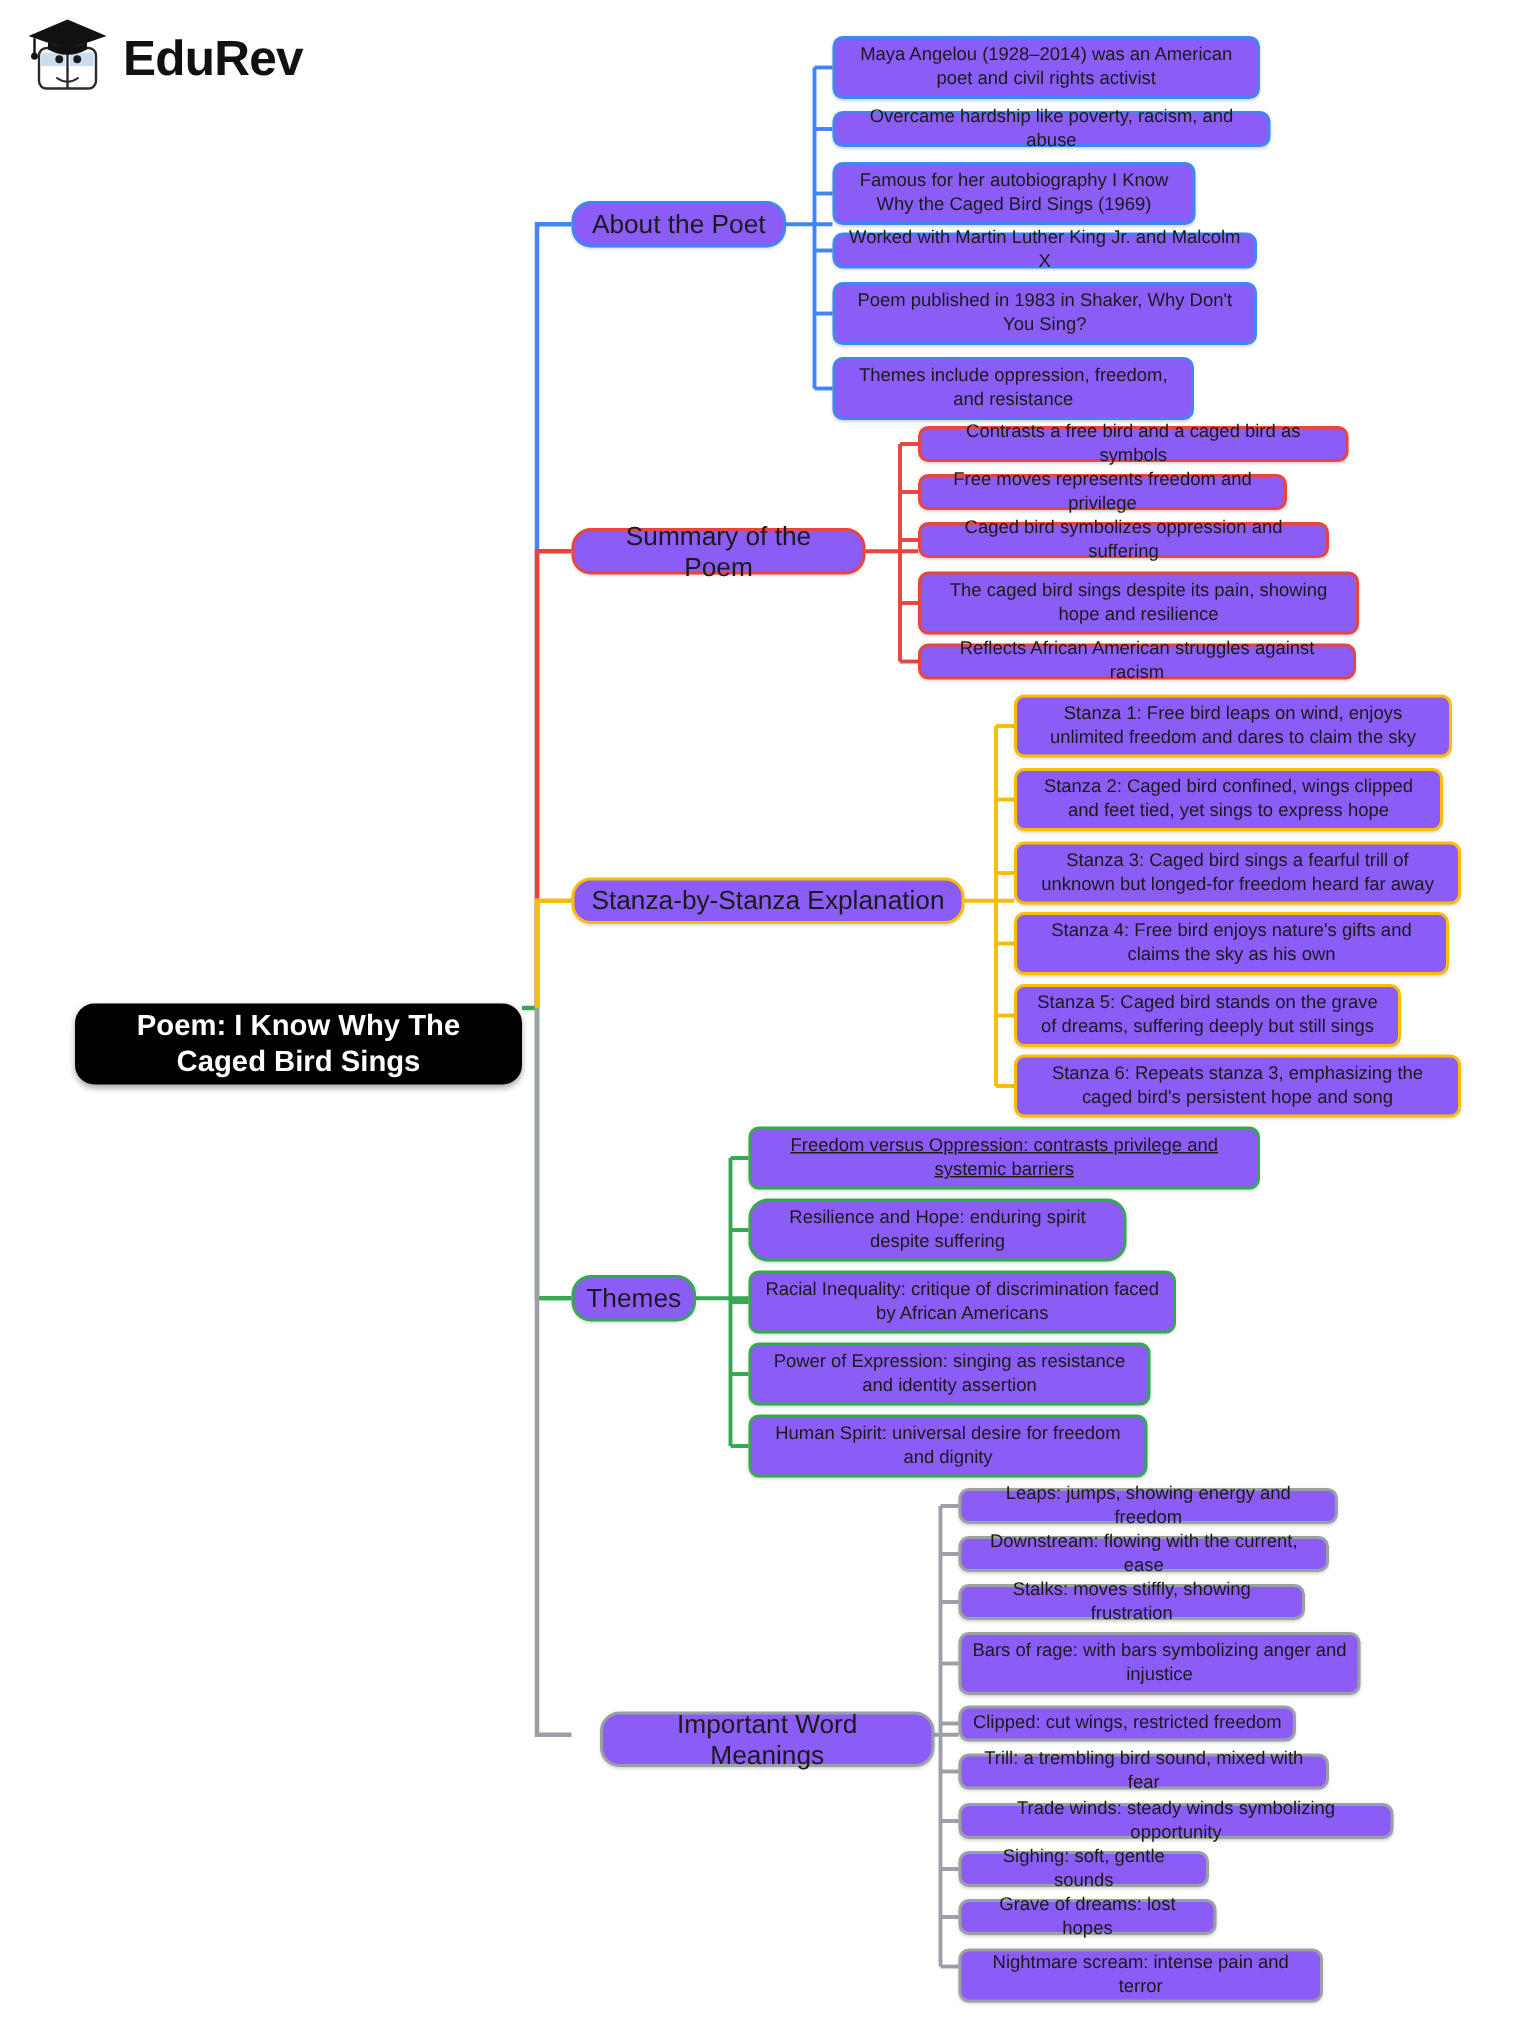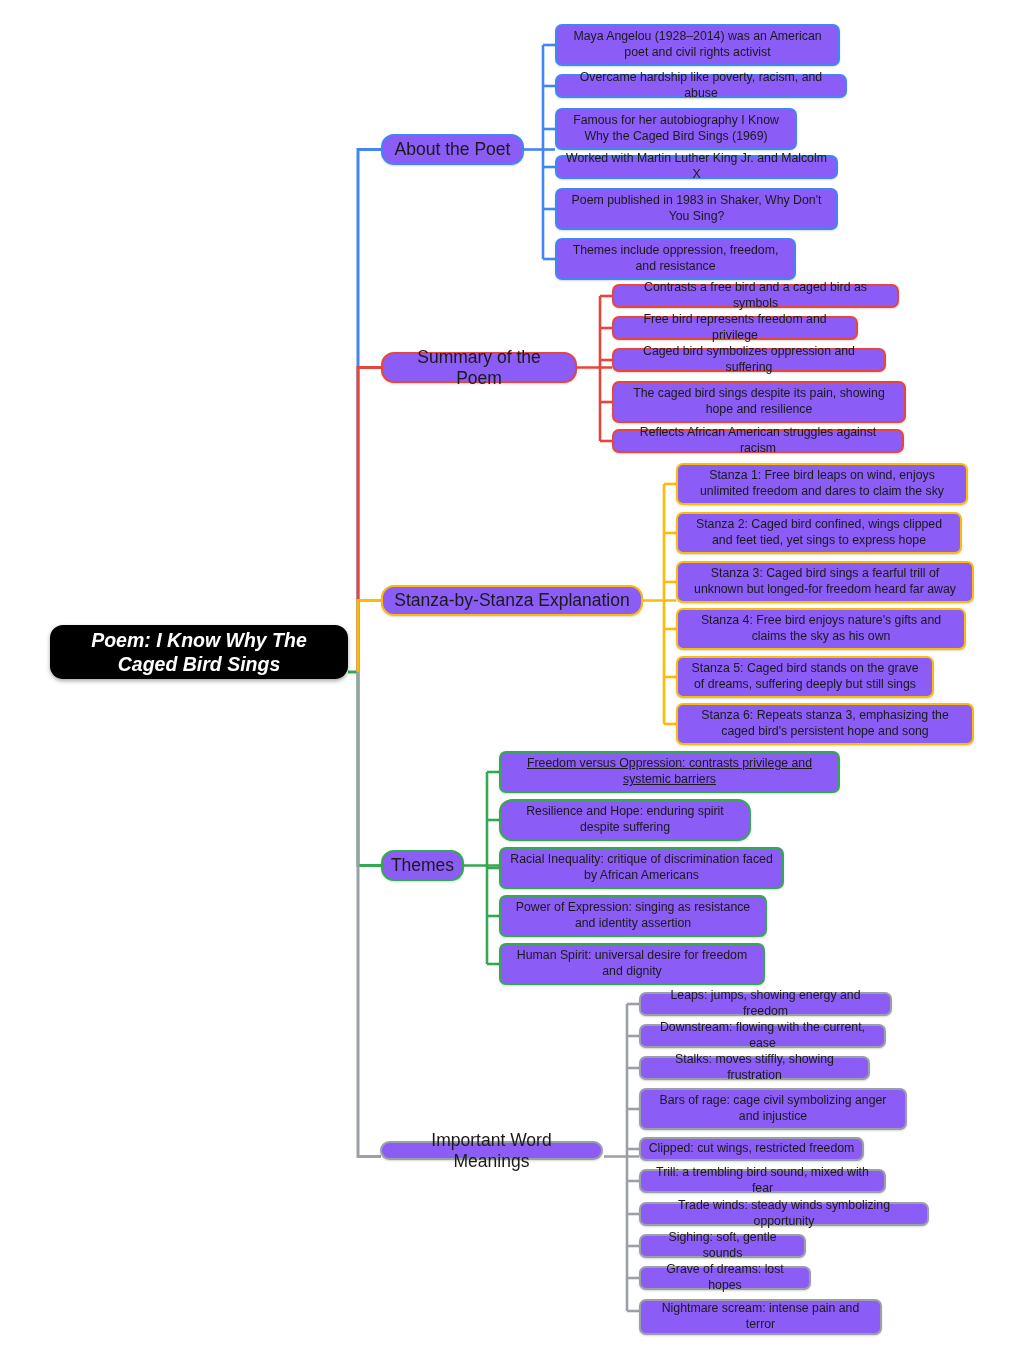--- a/index.html
+++ b/index.html
@@ -108,20 +108,45 @@
   .c-red    { border-color: #E8453C; }
   .c-orange { border-color: #FBBC05; }
   .c-green  { border-color: #34A853; }
   .c-gray   { border-color: #9AA0A6; }
 </style>
 </head>
 <body>
 
 <div id="canvas">
 
+  <div id="logo">
+    <div id="logo-mark">
+      <svg viewBox="0 0 62 62" width="62" height="62" aria-hidden="true">
+
+        <rect x="12" y="24" width="38" height="27" rx="5" ry="5" fill="#ffffff" stroke="#2b2b2b" stroke-width="1.6"></rect>
+
+        <path d="M13.5 27 h16 v9 h-16 z" fill="#c9ddef"></path>
+        <path d="M32.5 27 h16 v9 h-16 z" fill="#c9ddef"></path>
+
+        <line x1="31" y1="24" x2="31" y2="51" stroke="#2b2b2b" stroke-width="1.6"></line>
+
+        <circle cx="25.5" cy="31.5" r="2.6" fill="#1a1a1a"></circle>
+        <circle cx="37.5" cy="31.5" r="2.6" fill="#1a1a1a"></circle>
+
+        <path d="M24 44 q7 5 14 0" fill="none" stroke="#2b2b2b" stroke-width="1.4" stroke-linecap="round"></path>
+
+        <path d="M31 5 L57 16 L31 25 L5 16 Z" fill="#111111"></path>
+        <path d="M18 20 q13 7 26 0 l0 5 q-13 7 -26 0 Z" fill="#111111"></path>
+
+        <path d="M9 17.5 L9 28" stroke="#111111" stroke-width="1.6" fill="none"></path>
+        <circle cx="9" cy="29.5" r="2.3" fill="#111111"></circle>
+      </svg>
+    </div>
+    <div id="logo-text">EduRev</div>
+  </div>
 
   <svg id="wires" viewBox="0 0 1024 1348" width="1024" height="1348">
       <path d="M 348 672 H 358" fill="none" stroke="#34A853" stroke-width="3" stroke-linecap="butt" stroke-linejoin="miter"></path>
       <path d="M 358 672 V 149.5 H 381" fill="none" stroke="#4285F4" stroke-width="3" stroke-linecap="butt" stroke-linejoin="miter"></path>
       <path d="M 524 149.5 H 555" fill="none" stroke="#4285F4" stroke-width="2.6" stroke-linecap="butt" stroke-linejoin="miter"></path>
       <path d="M 543 45 H 555" fill="none" stroke="#4285F4" stroke-width="2.6" stroke-linecap="butt" stroke-linejoin="miter"></path>
       <path d="M 543 86 H 555" fill="none" stroke="#4285F4" stroke-width="2.6" stroke-linecap="butt" stroke-linejoin="miter"></path>
       <path d="M 543 129 H 555" fill="none" stroke="#4285F4" stroke-width="2.6" stroke-linecap="butt" stroke-linejoin="miter"></path>
       <path d="M 543 167 H 555" fill="none" stroke="#4285F4" stroke-width="2.6" stroke-linecap="butt" stroke-linejoin="miter"></path>
       <path d="M 543 209 H 555" fill="none" stroke="#4285F4" stroke-width="2.6" stroke-linecap="butt" stroke-linejoin="miter"></path>
@@ -160,54 +185,54 @@
       <path d="M 627 1109 H 639" fill="none" stroke="#9AA0A6" stroke-width="2.6" stroke-linecap="butt" stroke-linejoin="miter"></path>
       <path d="M 627 1149 H 639" fill="none" stroke="#9AA0A6" stroke-width="2.6" stroke-linecap="butt" stroke-linejoin="miter"></path>
       <path d="M 627 1181 H 639" fill="none" stroke="#9AA0A6" stroke-width="2.6" stroke-linecap="butt" stroke-linejoin="miter"></path>
       <path d="M 627 1214 H 639" fill="none" stroke="#9AA0A6" stroke-width="2.6" stroke-linecap="butt" stroke-linejoin="miter"></path>
       <path d="M 627 1246 H 639" fill="none" stroke="#9AA0A6" stroke-width="2.6" stroke-linecap="butt" stroke-linejoin="miter"></path>
       <path d="M 627 1278 H 639" fill="none" stroke="#9AA0A6" stroke-width="2.6" stroke-linecap="butt" stroke-linejoin="miter"></path>
       <path d="M 627 1311 H 639" fill="none" stroke="#9AA0A6" stroke-width="2.6" stroke-linecap="butt" stroke-linejoin="miter"></path>
       <path d="M 627 1004 V 1311" fill="none" stroke="#9AA0A6" stroke-width="2.6" stroke-linecap="butt" stroke-linejoin="miter"></path>
     </svg>
 
-  <div class="node" id="root-node" style="left: 50px; top: 625px; width: 298px; height: 54px; font-style: italic;">Poem: I Know Why The Caged Bird Sings</div>
+  <div class="node" id="root-node" style="left: 50px; top: 669px; width: 298px; height: 54px;">Poem: I Know Why The Caged Bird Sings</div>
 
   <div id="nodes-layer">
       <div class="node branch-label c-blue" style="left: 381px; top: 134px; width: 143px; height: 31px;">About the Poet</div>
       <div class="node leaf c-blue" style="left: 555px; top: 24px; width: 285px; height: 42px;">Maya Angelou (1928–2014) was an American poet and civil rights activist</div>
       <div class="node leaf c-blue" style="left: 555px; top: 74px; width: 292px; height: 24px;">Overcame hardship like poverty, racism, and abuse</div>
       <div class="node leaf c-blue" style="left: 555px; top: 108px; width: 242px; height: 42px;">Famous for her autobiography I Know Why the Caged Bird Sings (1969)</div>
       <div class="node leaf c-blue" style="left: 555px; top: 155px; width: 283px; height: 24px;">Worked with Martin Luther King Jr. and Malcolm X</div>
       <div class="node leaf c-blue" style="left: 555px; top: 188px; width: 283px; height: 42px;">Poem published in 1983 in Shaker, Why Don't You Sing?</div>
       <div class="node leaf c-blue" style="left: 555px; top: 238px; width: 241px; height: 42px;">Themes include oppression, freedom, and resistance</div>
       <div class="node branch-label c-red" style="left: 381px; top: 352px; width: 196px; height: 31px;">Summary of the Poem</div>
       <div class="node leaf c-red" style="left: 612px; top: 284px; width: 287px; height: 24px;">Contrasts a free bird and a caged bird as symbols</div>
-      <div class="node leaf c-red" style="left: 612px; top: 316px; width: 246px; height: 24px;">Free bird represents freedom and privilege</div>
+      <div class="node leaf c-red" style="left: 612px; top: 316px; width: 246px; height: 24px;">Free moves represents freedom and privilege</div>
       <div class="node leaf c-red" style="left: 612px; top: 348px; width: 274px; height: 24px;">Caged bird symbolizes oppression and suffering</div>
       <div class="node leaf c-red" style="left: 612px; top: 381px; width: 294px; height: 42px;">The caged bird sings despite its pain, showing hope and resilience</div>
       <div class="node leaf c-red" style="left: 612px; top: 429px; width: 292px; height: 24px;">Reflects African American struggles against racism</div>
       <div class="node branch-label c-orange" style="left: 381px; top: 585px; width: 262px; height: 31px;">Stanza-by-Stanza Explanation</div>
       <div class="node leaf c-orange" style="left: 676px; top: 463px; width: 292px; height: 42px;">Stanza 1: Free bird leaps on wind, enjoys unlimited freedom and dares to claim the sky</div>
       <div class="node leaf c-orange" style="left: 676px; top: 512px; width: 286px; height: 42px;">Stanza 2: Caged bird confined, wings clipped and feet tied, yet sings to express hope</div>
       <div class="node leaf c-orange" style="left: 676px; top: 561px; width: 298px; height: 42px;">Stanza 3: Caged bird sings a fearful trill of unknown but longed-for freedom heard far away</div>
       <div class="node leaf c-orange" style="left: 676px; top: 608px; width: 290px; height: 42px;">Stanza 4: Free bird enjoys nature's gifts and claims the sky as his own</div>
       <div class="node leaf c-orange" style="left: 676px; top: 656px; width: 258px; height: 42px;">Stanza 5: Caged bird stands on the grave of dreams, suffering deeply but still sings</div>
       <div class="node leaf c-orange" style="left: 676px; top: 703px; width: 298px; height: 42px;">Stanza 6: Repeats stanza 3, emphasizing the caged bird's persistent hope and song</div>
       <div class="node branch-label c-green" style="left: 381px; top: 850px; width: 83px; height: 31px;">Themes</div>
       <div class="node leaf c-green" style="left: 499px; top: 751px; width: 341px; height: 42px; text-decoration: underline;">Freedom versus Oppression: contrasts privilege and systemic barriers</div>
       <div class="node leaf c-green" style="left: 499px; top: 799px; width: 252px; height: 42px; border-radius: 13px;">Resilience and Hope: enduring spirit despite suffering</div>
       <div class="node leaf c-green" style="left: 499px; top: 847px; width: 285px; height: 42px;">Racial Inequality: critique of discrimination faced by African Americans</div>
       <div class="node leaf c-green" style="left: 499px; top: 895px; width: 268px; height: 42px;">Power of Expression: singing as resistance and identity assertion</div>
       <div class="node leaf c-green" style="left: 499px; top: 943px; width: 266px; height: 42px;">Human Spirit: universal desire for freedom and dignity</div>
-      <div class="node branch-label c-gray" style="left: 380px; top: 1141px; width: 223px; height: 19px;">Important Word Meanings</div>
+      <div class="node branch-label c-gray" style="left: 400px; top: 1141px; width: 223px; height: 37px;">Important Word Meanings</div>
       <div class="node leaf c-gray" style="left: 639px; top: 992px; width: 253px; height: 24px;">Leaps: jumps, showing energy and freedom</div>
       <div class="node leaf c-gray" style="left: 639px; top: 1024px; width: 247px; height: 24px;">Downstream: flowing with the current, ease</div>
       <div class="node leaf c-gray" style="left: 639px; top: 1056px; width: 231px; height: 24px;">Stalks: moves stiffly, showing frustration</div>
-      <div class="node leaf c-gray" style="left: 639px; top: 1088px; width: 268px; height: 42px;">Bars of rage: cage civil symbolizing anger and injustice</div>
+      <div class="node leaf c-gray" style="left: 639px; top: 1088px; width: 268px; height: 42px;">Bars of rage: with bars symbolizing anger and injustice</div>
       <div class="node leaf c-gray" style="left: 639px; top: 1137px; width: 225px; height: 24px;">Clipped: cut wings, restricted freedom</div>
       <div class="node leaf c-gray" style="left: 639px; top: 1169px; width: 247px; height: 24px;">Trill: a trembling bird sound, mixed with fear</div>
       <div class="node leaf c-gray" style="left: 639px; top: 1202px; width: 290px; height: 24px;">Trade winds: steady winds symbolizing opportunity</div>
       <div class="node leaf c-gray" style="left: 639px; top: 1234px; width: 167px; height: 24px;">Sighing: soft, gentle sounds</div>
       <div class="node leaf c-gray" style="left: 639px; top: 1266px; width: 172px; height: 24px;">Grave of dreams: lost hopes</div>
       <div class="node leaf c-gray" style="left: 639px; top: 1299px; width: 243px; height: 36px;">Nightmare scream: intense pain and terror</div>
     </div>
 
 </div>
 

